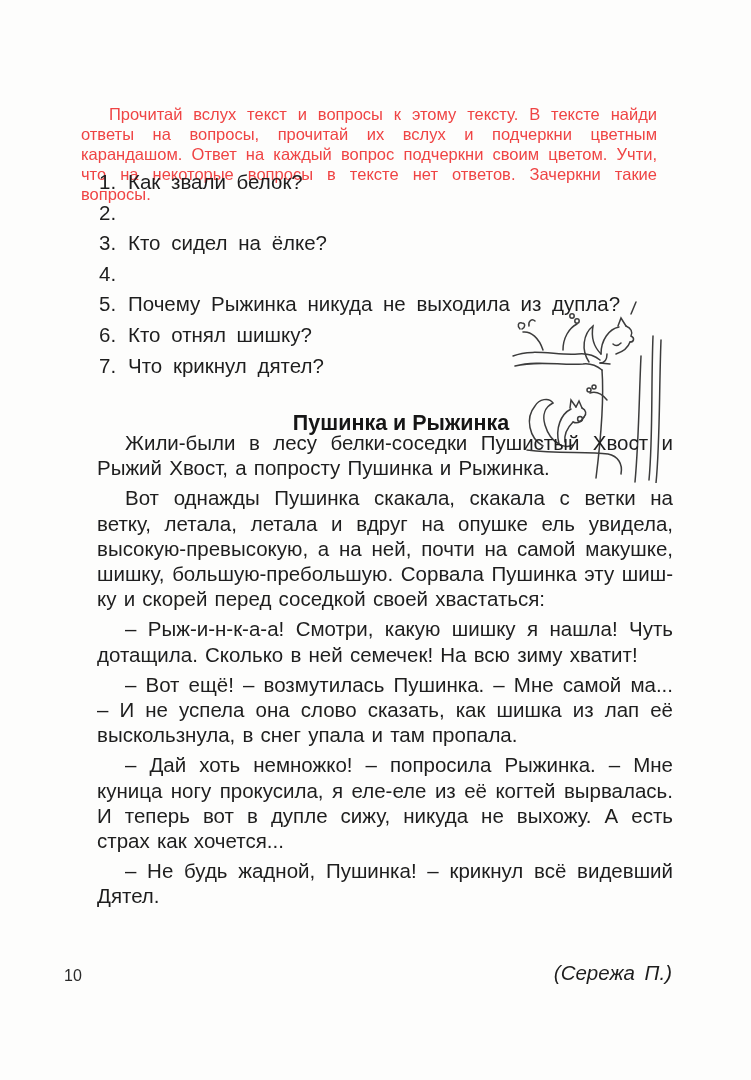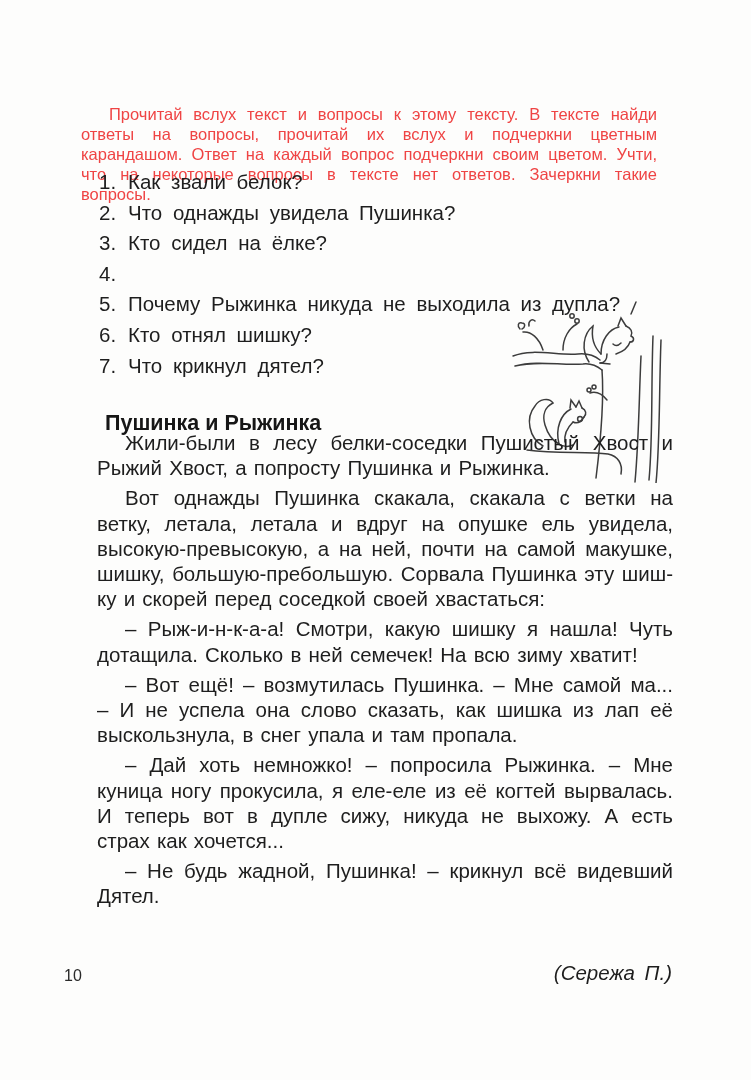--- a/index.html
+++ b/index.html
@@ -51,23 +51,24 @@
     text-align: left;
   }
   .qtext {
     word-spacing: 5px;
     white-space: nowrap;
   }
 
   
   .story-title {
     position: absolute;
-    left: 105px;
+    left: 113px;
     top: 397px;
     width: 576px;
+    text-align: center;
     font-size: 21.5px;
     font-weight: bold;
     color: #161616;
   }
   .story {
     position: absolute;
     left: 97px;
     top: 430px;
     width: 576px;
     font-size: 20.5px;
@@ -167,21 +168,20 @@
 
   <p class="instruction">Прочитай вслух текст и вопросы к этому тексту. В тексте найди ответы на вопросы, прочитай их вслух и подчеркни цветным карандашом. Ответ на каждый вопрос подчеркни своим цветом. Учти, что на некоторые вопросы в тексте нет ответов. Зачеркни такие вопросы.</p>
 
   <ol class="questions">
     <li>
       <span class="qnum">1.</span>
       <span class="qtext">Как звали белок?</span>
     </li>
     <li>
       <span class="qnum">2.</span>
-      <span class="qtext">Что однажды увидела Пушинка?</span>
     </li>
     <li>
       <span class="qnum">3.</span>
       <span class="qtext">Кто сидел на ёлке?</span>
     </li>
     <li>
       <span class="qnum">4.</span>
     </li>
     <li>
       <span class="qnum">5.</span>

